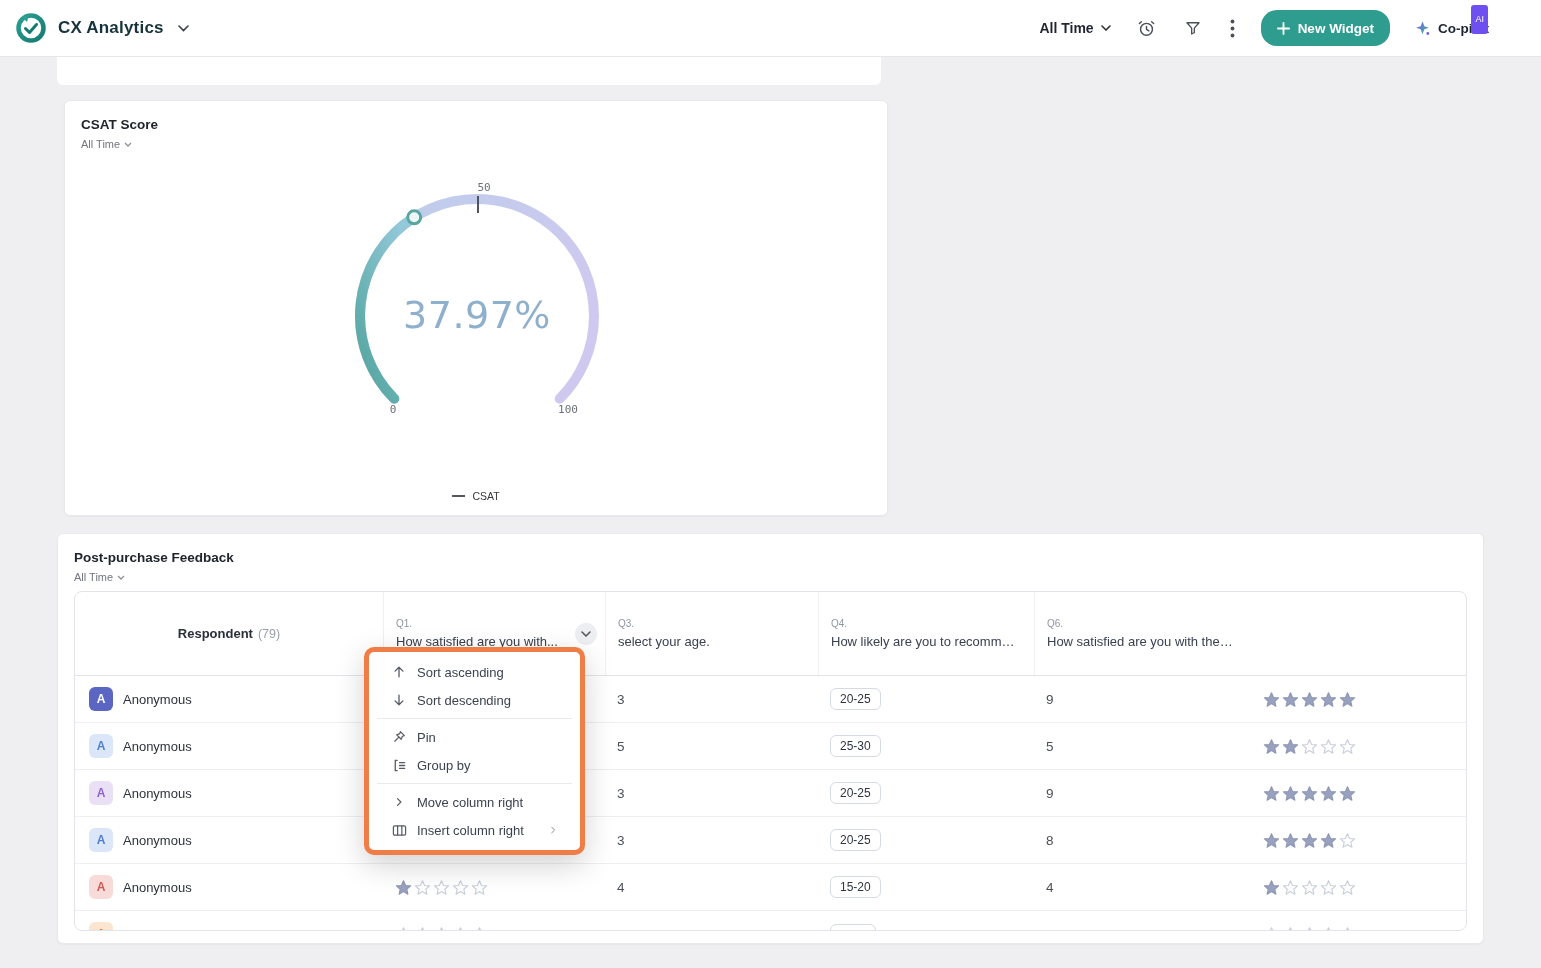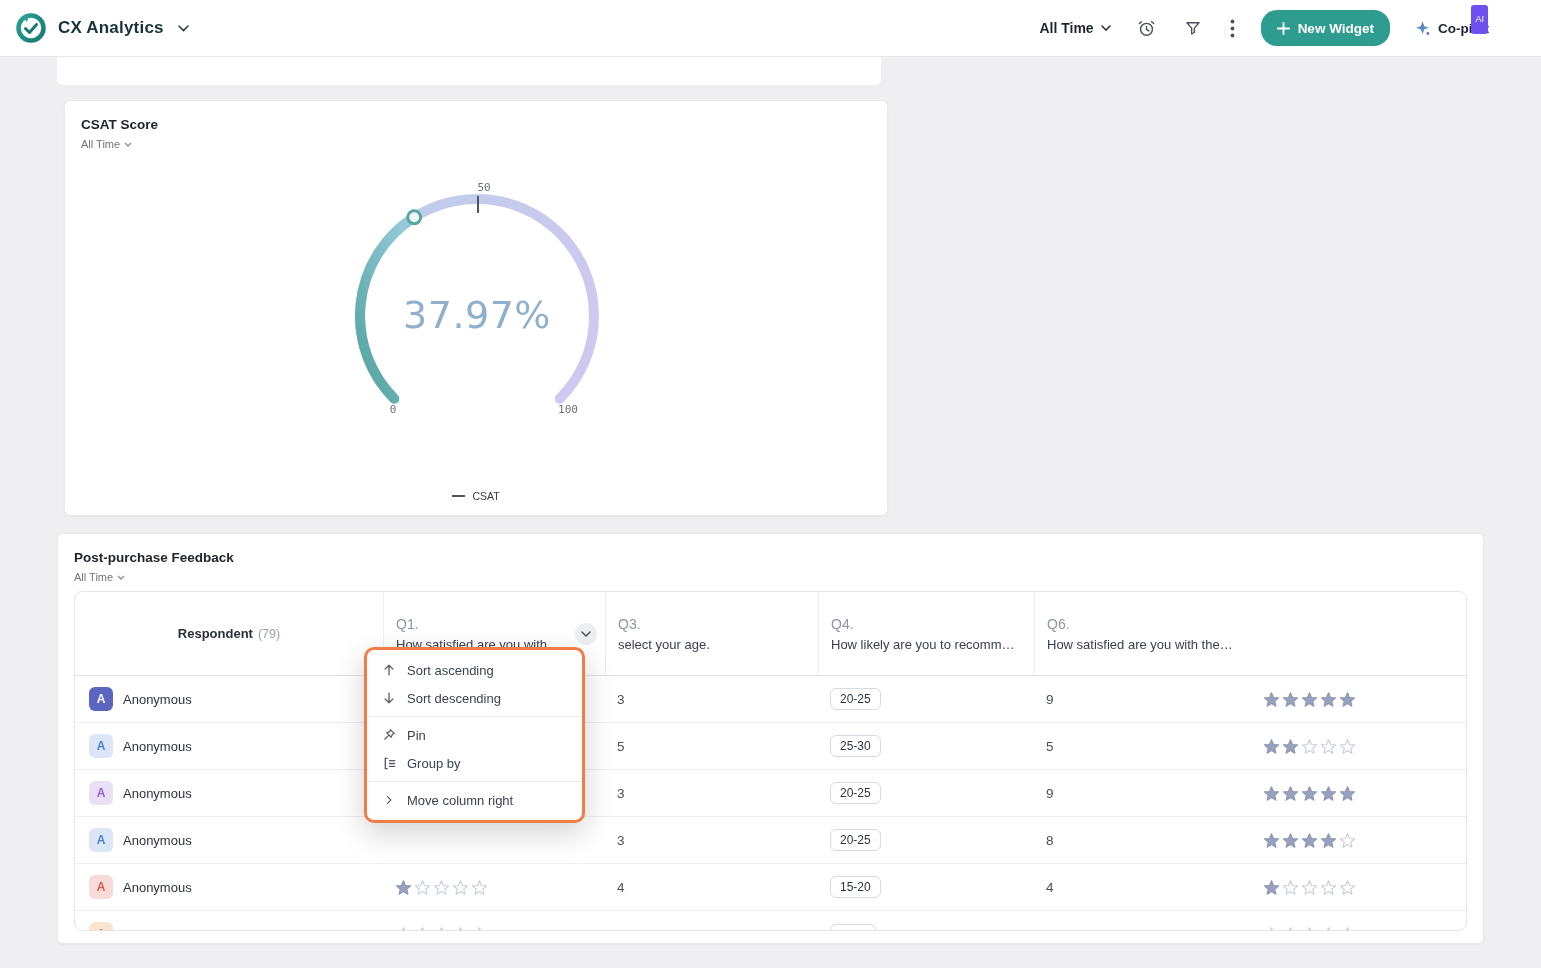--- a/index.html
+++ b/index.html
@@ -76,21 +76,21 @@
   }
   .t-header,.tr{display:grid; grid-template-columns:308px 222px 213px 216px 217px 1fr;}
   .t-header{height:84px; border-bottom:1px solid #e3e4e9;}
   .th{
     position:relative; display:flex; flex-direction:column; justify-content:center;
     padding:0 12px; border-left:1px solid #eef0f3; min-width:0;
   }
   .th-resp{border-left:none; flex-direction:row; align-items:center; gap:5px; padding:0 14px;}
   .resp-label{font-size:13px; font-weight:600; color:#2a2f3a;}
   .resp-count{font-size:12.5px; color:#9aa0aa;}
-  .qnum{font-size:14px; color:#8f95a1; margin-bottom:5px;}
+  .qnum{font-size:10px; color:#8f95a1; margin-bottom:5px;}
   .qlabel{font-size:13px; color:#3a4050; white-space:nowrap; overflow:hidden; text-overflow:ellipsis;}
   .col-menu-btn{
     position:absolute; right:8px; top:31px; width:22px; height:22px; border-radius:50%;
     background:#eceef1; border:none; display:flex; align-items:center; justify-content:center; cursor:pointer;
   }
   .tr{height:47px; border-bottom:1px solid #efeff3; align-items:center;}
   .td{padding:0 12px; min-width:0; display:flex; align-items:center;}
   .td-resp{gap:10px; padding:0 14px;}
   .avatar{
     width:24px; height:24px; border-radius:6px; display:inline-flex;
@@ -102,22 +102,22 @@
     display:inline-block; min-width:46px; min-height:21px; padding:3px 9px;
     border:1px solid #d6dae2; border-radius:6px; font-size:12px; color:#2e3440;
     text-align:right; background:#fff;
   }
   .stars{gap:2px;}
   .star{width:17px; height:17px; display:block;}
 
   
   .ctx-menu{
     position:absolute; left:364px; top:647px; width:221px; z-index:50;
-    background:#fff; border:3px solid #ef4444; border-radius:10px;
-    box-shadow:0 10px 30px rgba(0,0,0,.18); padding:6px 0;
+    background:#fff; border:5px solid #ef4444; border-radius:10px;
+    box-shadow:0 10px 30px rgba(0,0,0,.18); padding:6px 8px;
   }
   .menu-item{
     display:flex; align-items:center; height:28px; padding:0 14px; gap:10px;
     font-size:13px; color:#3c4250; cursor:pointer;
   }
   .mi-icon{width:16px; display:flex; justify-content:center; flex:0 0 16px;}
   .menu-divider{height:1px; background:#e9e9ee; margin:4px 0;}
   .submenu-chev{margin-left:auto; display:flex;}
 
   .chev{display:flex;}
@@ -541,13 +541,27 @@
   </div>
   <div class="menu-divider"></div>
   <div class="menu-item">
     <span class="mi-icon">
       <svg width="12" height="12" viewBox="0 0 16 16" fill="none" stroke="#565b66" stroke-width="1.6" stroke-linecap="round" stroke-linejoin="round">
           <path d="M6 3.5L10.5 8 6 12.5"></path>
         </svg>
     </span>
     <span class="mi-label">Move column right</span>
   </div>
+  <div class="menu-item">
+    <span class="mi-icon">
+      <svg width="15" height="15" viewBox="0 0 16 16" fill="none" stroke="#565b66" stroke-width="1.3" stroke-linejoin="round">
+          <rect x="1.5" y="3" width="13" height="10" rx="1.5"></rect>
+          <path d="M6 3v10M10.5 3v10"></path>
+        </svg>
+    </span>
+    <span class="mi-label">Insert column right</span>
+    <span class="submenu-chev">
+      <svg width="10" height="10" viewBox="0 0 16 16" fill="none" stroke="#84899200" stroke-width="1.6">
+          <path d="M6 3.5L10.5 8 6 12.5" stroke="#848992" stroke-linecap="round" stroke-linejoin="round"></path>
+        </svg>
+    </span>
+  </div>
 </div>
 
 </body></html>

